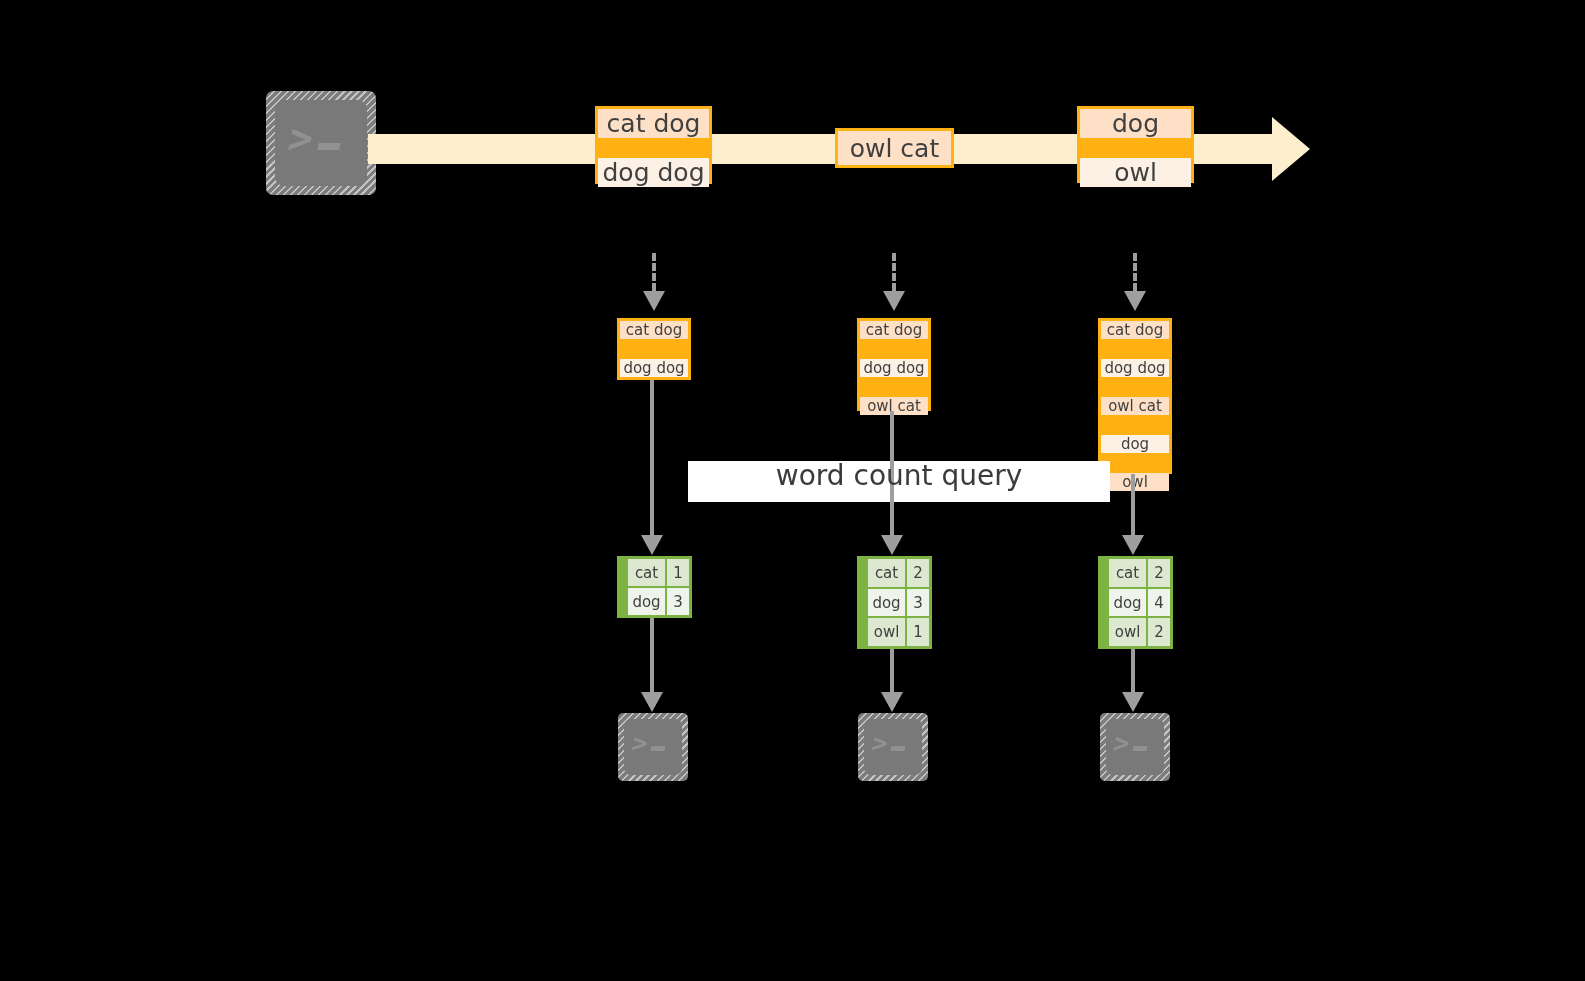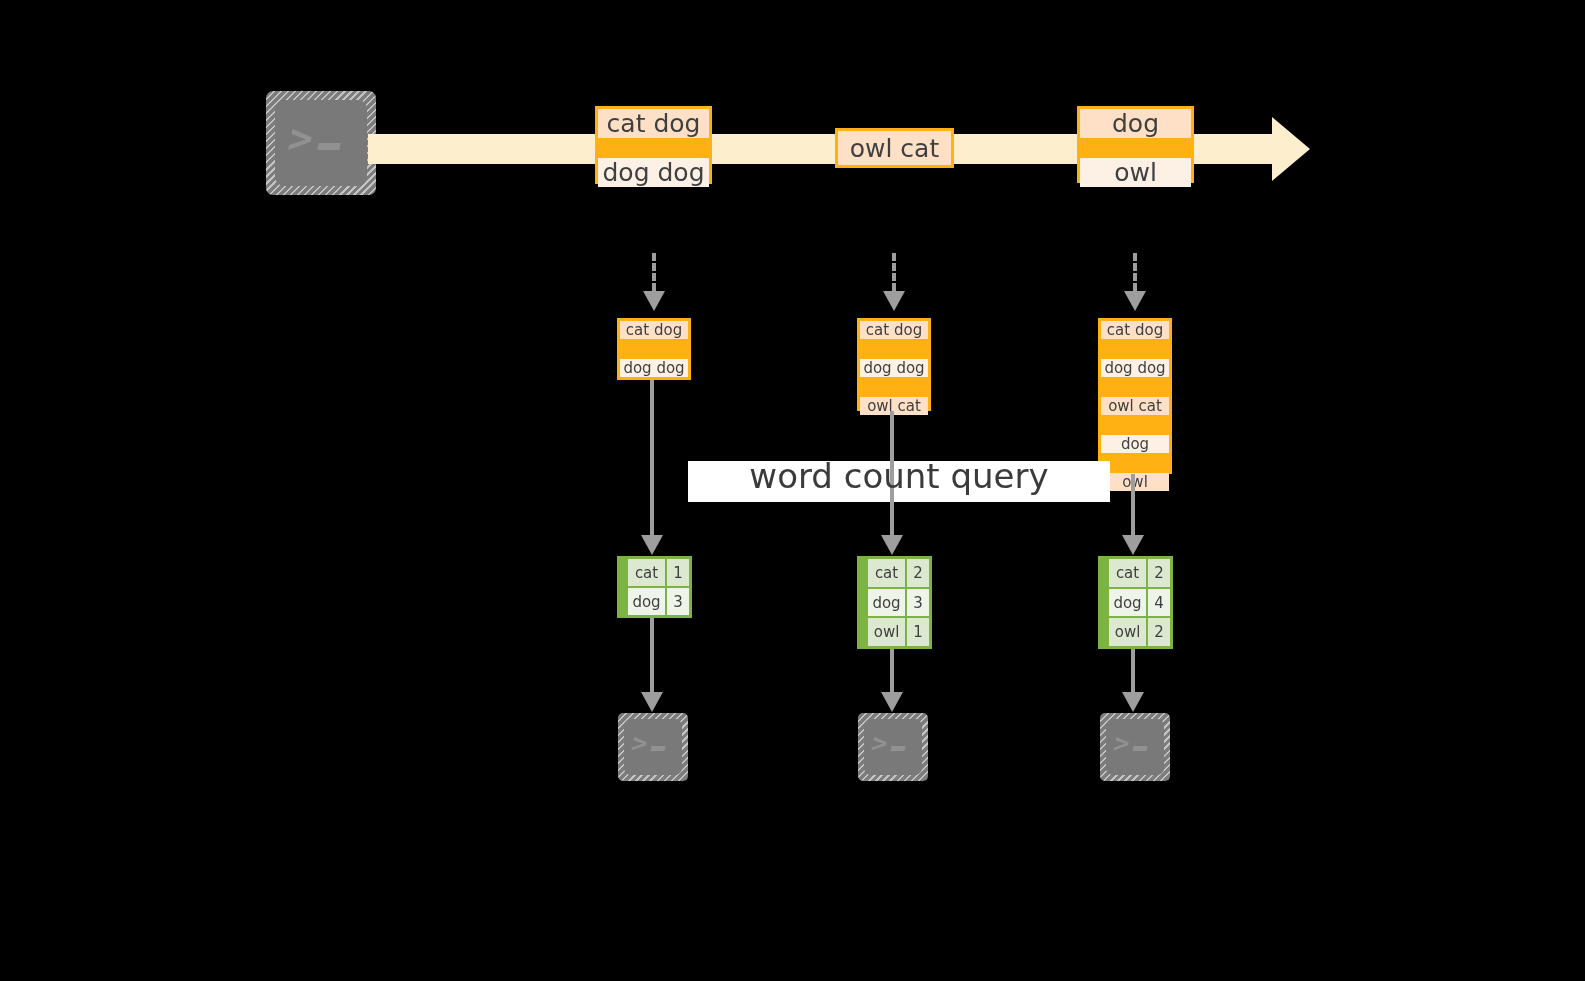--- a/index.html
+++ b/index.html
@@ -181,21 +181,21 @@
   .query-label {
     position: absolute;
     left: 688px;
     top: 461px;
     width: 422px;
     height: 29px;
     display: flex;
     align-items: center;
     justify-content: center;
     color: #3b3b3b;
-    font-size: 34px;
+    font-size: 28px;
     white-space: nowrap;
   }
 </style>
 </head>
 <body>
 
 <div id="stage">
 
   <div class="terminal big">
     <div class="screen">

